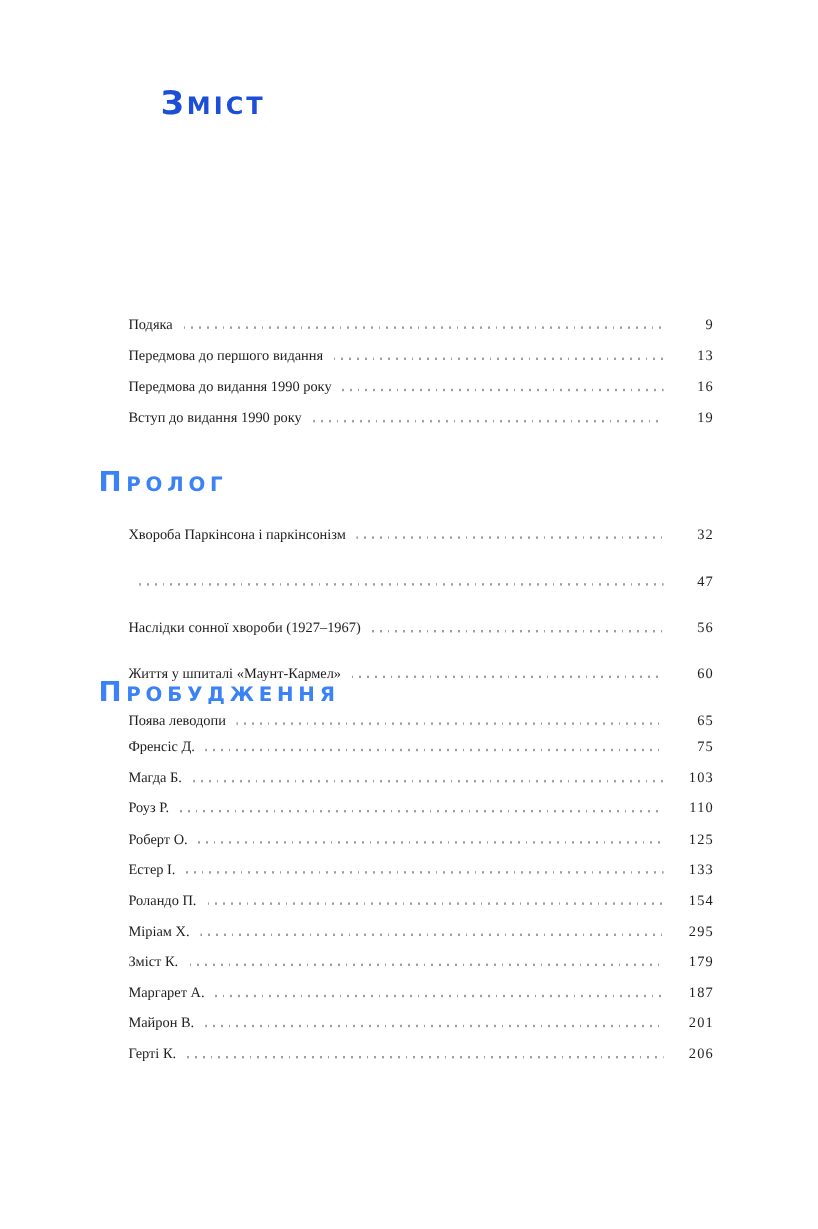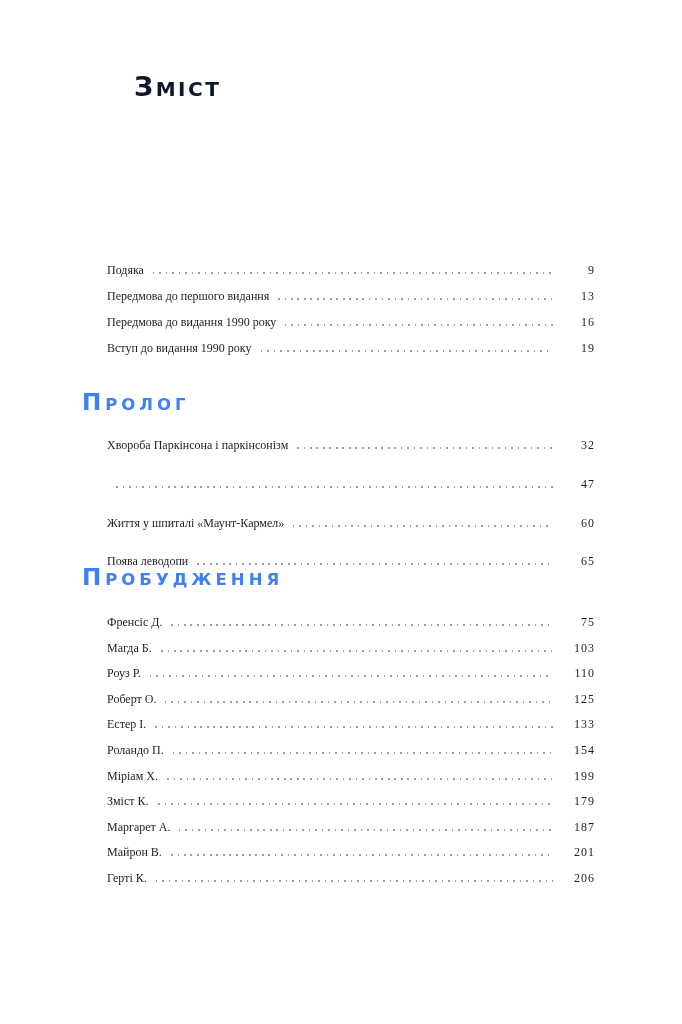--- a/index.html
+++ b/index.html
@@ -8,21 +8,21 @@
     width:682px;height:1024px;
     background:#ffffff;
     font-family:"Liberation Serif","DejaVu Serif",serif;
     color:#1e1e1e;
     overflow:hidden;
   }
   .page-title{
     position:absolute;left:134px;top:73px;
     font-family:"DejaVu Sans","Liberation Sans",sans-serif;
     font-weight:700;font-size:20px;line-height:1;
-    letter-spacing:2.5px;text-transform:uppercase;color:#0f172a;
+    letter-spacing:2.5px;text-transform:uppercase;color:#1d4ed8;
   }
   .page-title::first-letter{font-size:27px;}
   .sec-heading{
     position:absolute;
     font-family:"DejaVu Sans","Liberation Sans",sans-serif;
     font-weight:700;font-size:16.5px;line-height:1;
     letter-spacing:4px;text-transform:uppercase;color:#3b82f6;
   }
   .sec-heading::first-letter{font-size:23px;}
   #heading-prologue{left:82px;top:391px;}
@@ -80,20 +80,25 @@
     <div class="row">
       <span class="lbl">Хвороба Паркінсона і паркінсонізм</span>
       <span class="leader"></span>
       <span class="num">32</span>
     </div>
     <div class="row">
       <span class="leader"></span>
       <span class="num">47</span>
     </div>
     <div class="row">
+      <span class="lbl">Наслідки сонної хвороби (1927–1967)</span>
+      <span class="leader"></span>
+      <span class="num">56</span>
+    </div>
+    <div class="row">
       <span class="lbl">Життя у шпиталі «Маунт-Кармел»</span>
       <span class="leader"></span>
       <span class="num">60</span>
     </div>
     <div class="row">
       <span class="lbl">Поява леводопи</span>
       <span class="leader"></span>
       <span class="num">65</span>
     </div>
   </div>
@@ -126,21 +131,21 @@
       <span class="num">133</span>
     </div>
     <div class="row">
       <span class="lbl">Роландо П.</span>
       <span class="leader"></span>
       <span class="num">154</span>
     </div>
     <div class="row">
       <span class="lbl">Міріам Х.</span>
       <span class="leader"></span>
-      <span class="num">199</span>
+      <span class="num">295</span>
     </div>
     <div class="row">
       <span class="lbl">Зміст К.</span>
       <span class="leader"></span>
       <span class="num">179</span>
     </div>
     <div class="row">
       <span class="lbl">Маргарет А.</span>
       <span class="leader"></span>
       <span class="num">187</span>

